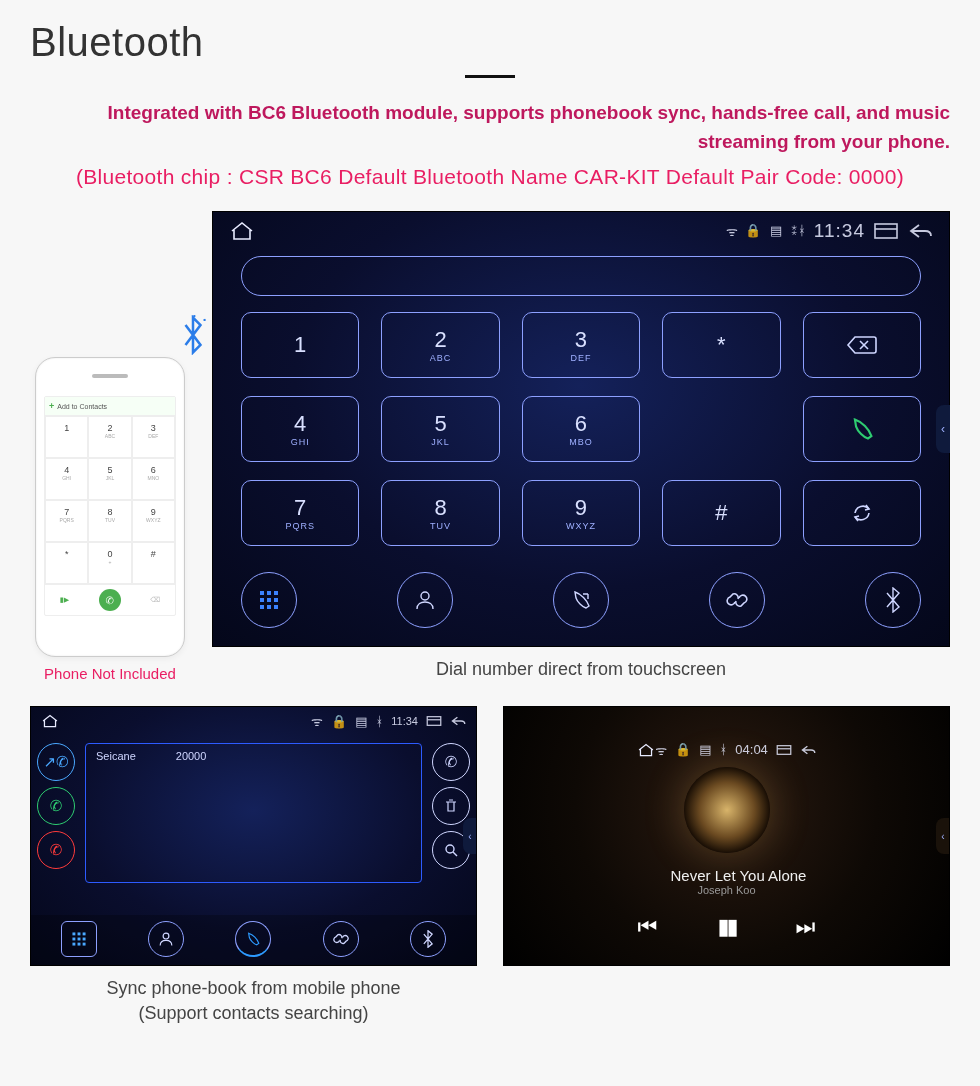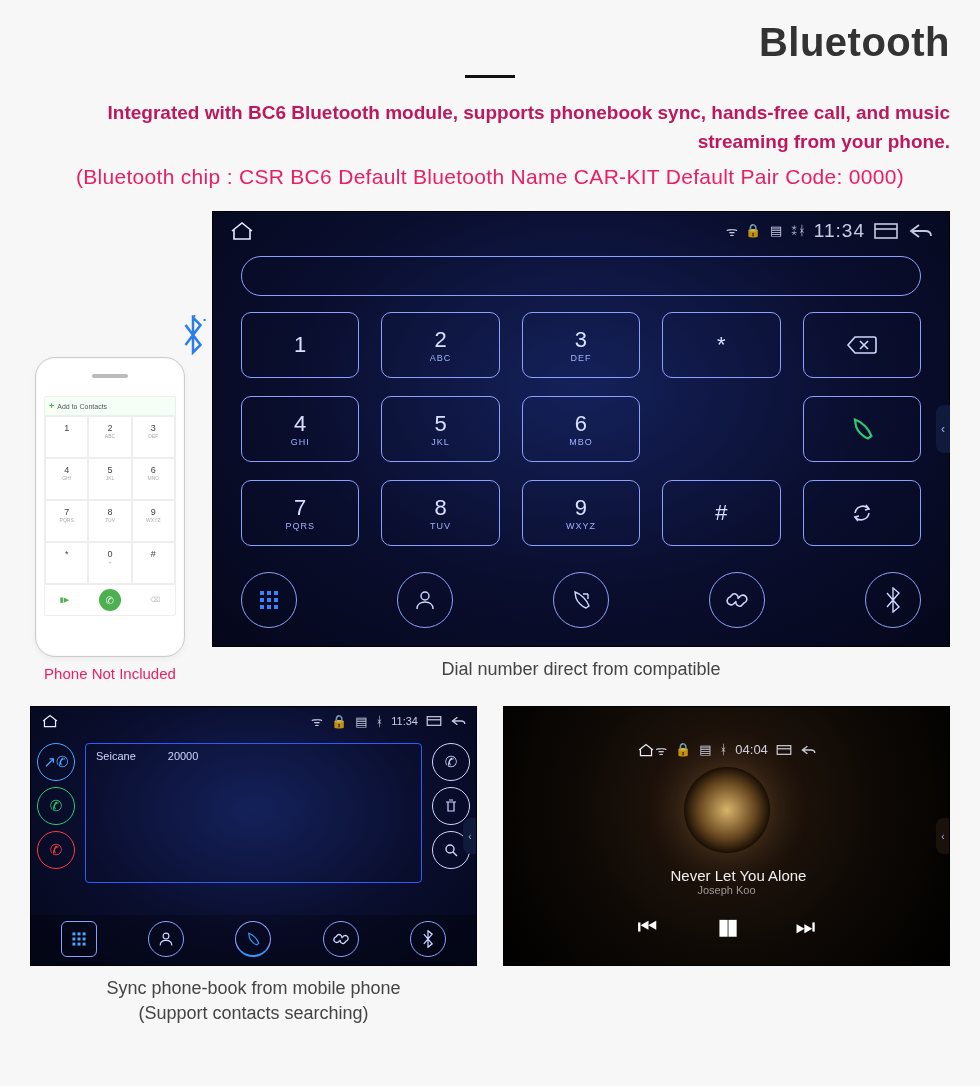--- a/index.html
+++ b/index.html
@@ -4,21 +4,21 @@
 <style>
   :root{
     --pink:#e91e63;
     --blue:#2d5bff;
     --dark:#0a0e2e;
     --dark2:#04071a;
   }
   *{box-sizing:border-box;margin:0;padding:0;font-family:Arial,Helvetica,sans-serif;}
   body{width:980px;background:#f7f7f7;color:#333;}
   .page{padding:20px 30px;}
-  .title{font-size:40px;font-weight:700;text-align:right;letter-spacing:0.5px;}
+  .title{font-size:40px;font-weight:400;text-align:left;letter-spacing:0.5px;}
   .title-underline{width:50px;height:3px;background:#111;margin:10px auto 20px;}
   .desc{font-size:19px;line-height:1.55;color:#be185d;text-align:right;font-weight:bold;}
   .spec{color:var(--pink);font-size:21px;text-align:center;margin:8px 0 22px;letter-spacing:0.3px;}
   .row1{display:flex;gap:22px;align-items:flex-end;margin-bottom:14px;}
   .phone-col{width:160px;flex:0 0 160px;text-align:center;}
   .phone-frame{width:150px;height:300px;border-radius:20px;border:1px solid #ccc;background:#fff;margin:0 auto 8px;position:relative;padding:38px 8px 40px;box-shadow:0 0 2px rgba(0,0,0,0.1) inset,0 2px 6px rgba(0,0,0,0.05);}
   .phone-speaker{position:absolute;top:16px;left:50%;transform:translateX(-50%);width:36px;height:4px;border-radius:4px;background:#bbb;}
   .phone-screen{width:100%;height:100%;background:#fff;border:1px solid #eee;border-radius:2px;font-size:7px;color:#555;display:flex;flex-direction:column;}
   .phone-header{display:flex;align-items:center;gap:3px;padding:4px 4px;border-bottom:1px solid #eee;background:#f6fff6;}
   .phone-header .plus{color:#4caf50;font-weight:700;font-size:9px;}
@@ -53,21 +53,21 @@
   .unit2 .topbar{position:absolute;top:0;left:0;right:0;font-size:11px;padding:5px 10px;}
   .unit2 .topbar .time{font-size:11px;}
   .u2-left,.u2-right{width:50px;display:flex;flex-direction:column;gap:6px;align-items:center;padding-top:36px;}
   .u2-btn{width:38px;height:38px;border:1px solid currentColor;border-radius:50%;display:flex;align-items:center;justify-content:center;font-size:15px;}
   .u2-btn.blue{color:#4aa8ff;}
   .u2-btn.green{color:#2ecc71;}
   .u2-btn.red{color:#ff3b3b;}
   .u2-btn.white{color:#cfd6ff;}
   .u2-center{flex:1;padding:36px 4px 0;}
   .contact-box{border:1px solid #2d5bff;border-radius:4px;padding:6px 10px;font-size:11px;color:#cfd6ff;min-height:140px;}
-  .contact-row{display:flex;gap:32px;}
+  .contact-row{display:flex;gap:40px;}
   .u2-bottom{position:absolute;left:0;right:0;bottom:0;display:flex;justify-content:space-around;padding:6px 4px 8px;background:rgba(0,0,0,0.25);}
   .u2-bottom .nav-btn{width:36px;height:36px;font-size:14px;}
   .u2-bottom .nav-btn.keypad-sq{border-radius:6px;color:#4aa8ff;}
   .u2-bottom .active-line{border-bottom:2px solid #2d9bff;}
   .unit3{height:260px;position:relative;display:flex;flex-direction:column;align-items:center;justify-content:center;overflow:hidden;}
   .album{width:86px;height:86px;border-radius:50%;background:radial-gradient(circle at 50% 50%,#d8b46a 0%,#6b4a21 45%,#1a0f05 70%);margin-bottom:14px;box-shadow:0 0 40px rgba(255,190,100,0.25);}
   .song{font-size:15px;color:#f0f0f0;margin-left:24px;}
   .artist{font-size:11px;color:#9a9a9a;margin-top:0;}
   .player-ctrls{display:flex;gap:60px;margin-top:18px;color:#fff;font-size:22px;align-items:center;}
 </style>
@@ -252,21 +252,21 @@
               </svg>
             </div>
           <div class="nav-btn">
               <svg width="20" height="26" viewBox="0 0 20 26" fill="none" stroke="#cfd6ff" stroke-width="1.4">
                 <path d="M4 6 L16 20 L10 25 L10 1 L16 6 L4 20"></path>
               </svg>
             </div>
         </div>
         <div class="tab-chevron">‹</div>
       </div>
-      <div class="caption">Dial number direct from compatible</div>
+      <div class="caption">Dial number direct from touchscreen</div>
     </div>
   </div>
 
   <div class="row2">
     <div class="panel-col">
       <div class="unit unit2">
         <div class="topbar">
           <div class="topbar-left">
             <span>
                 <svg width="18" height="14" viewBox="0 0 26 20">

